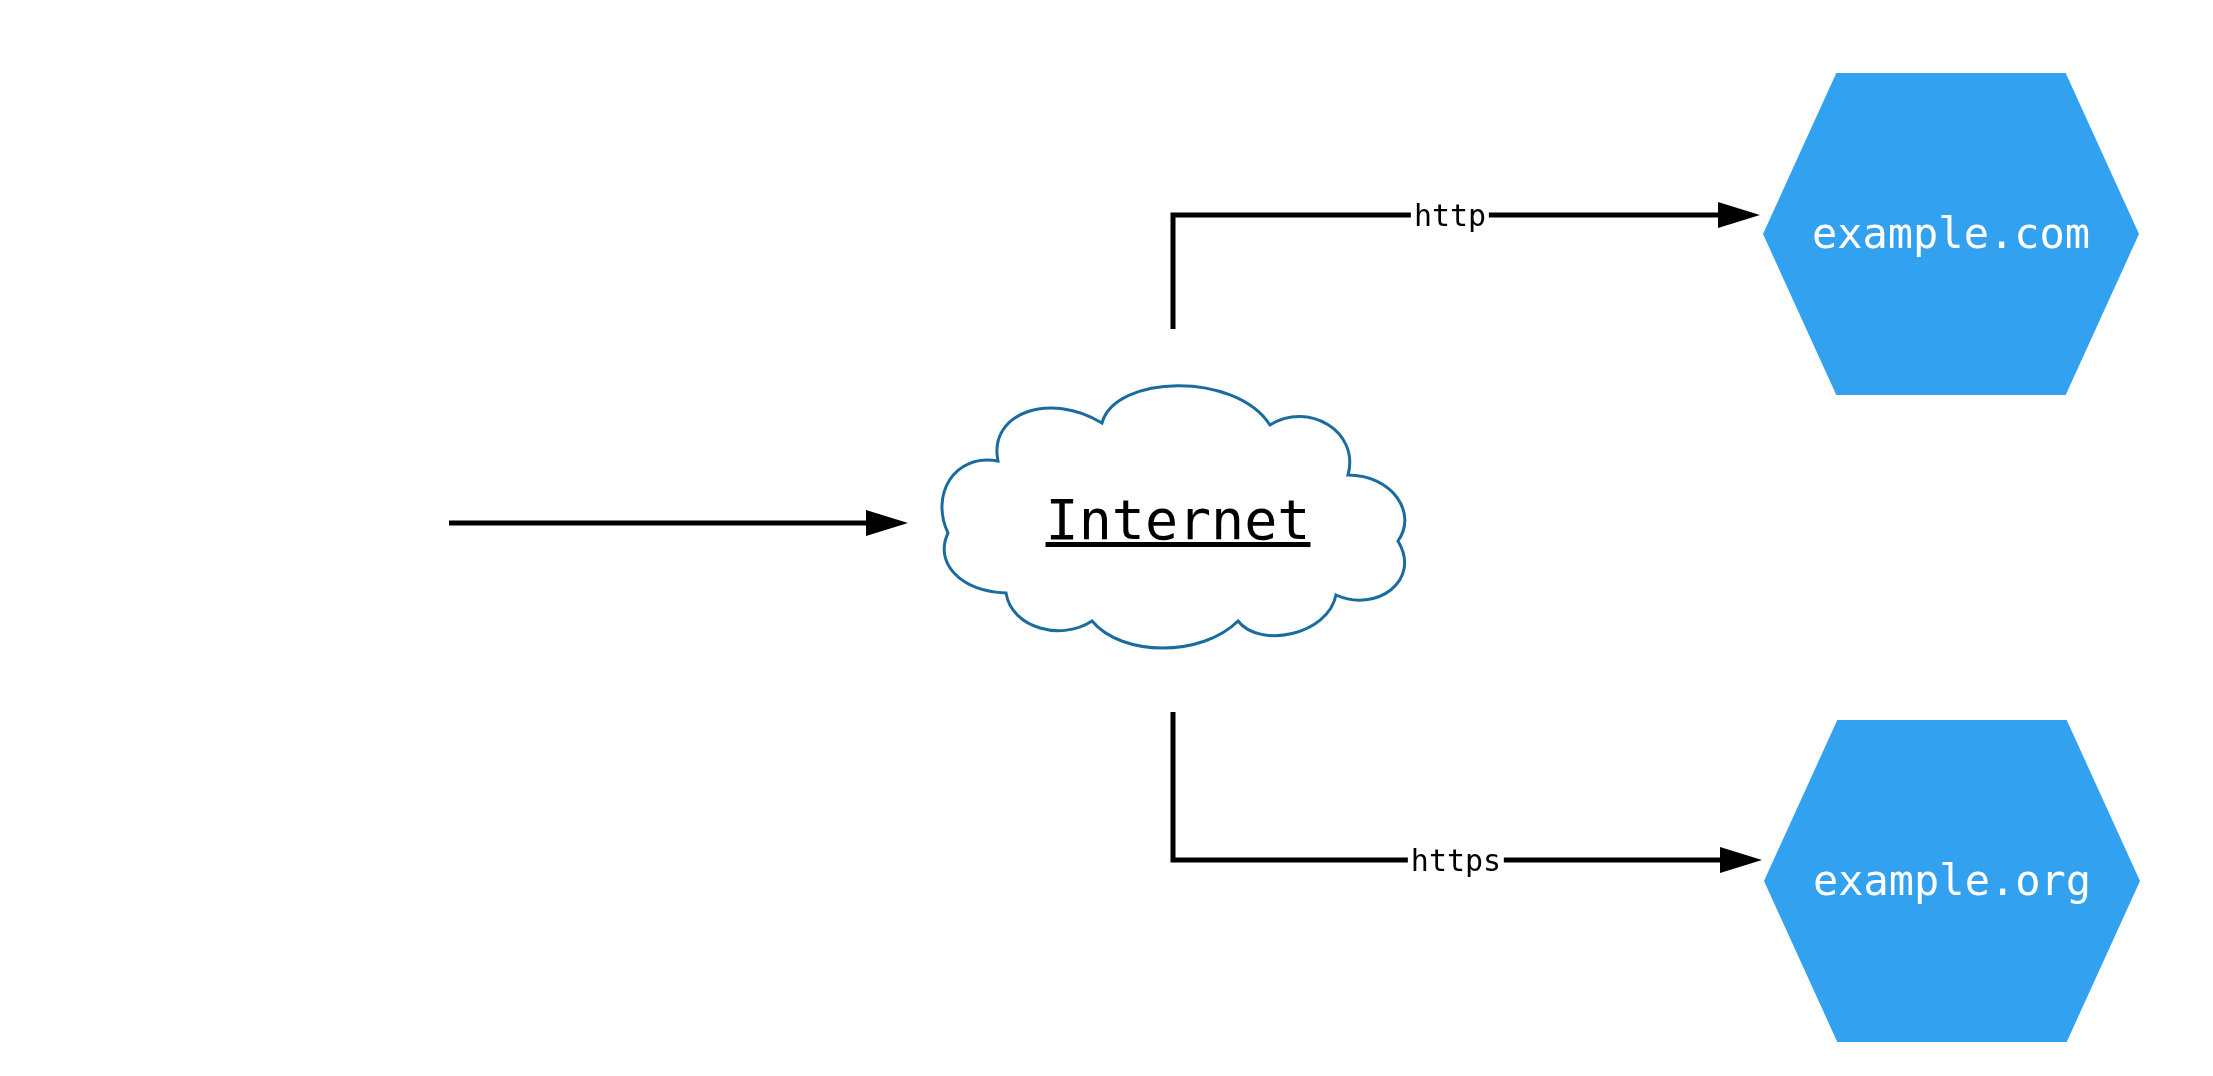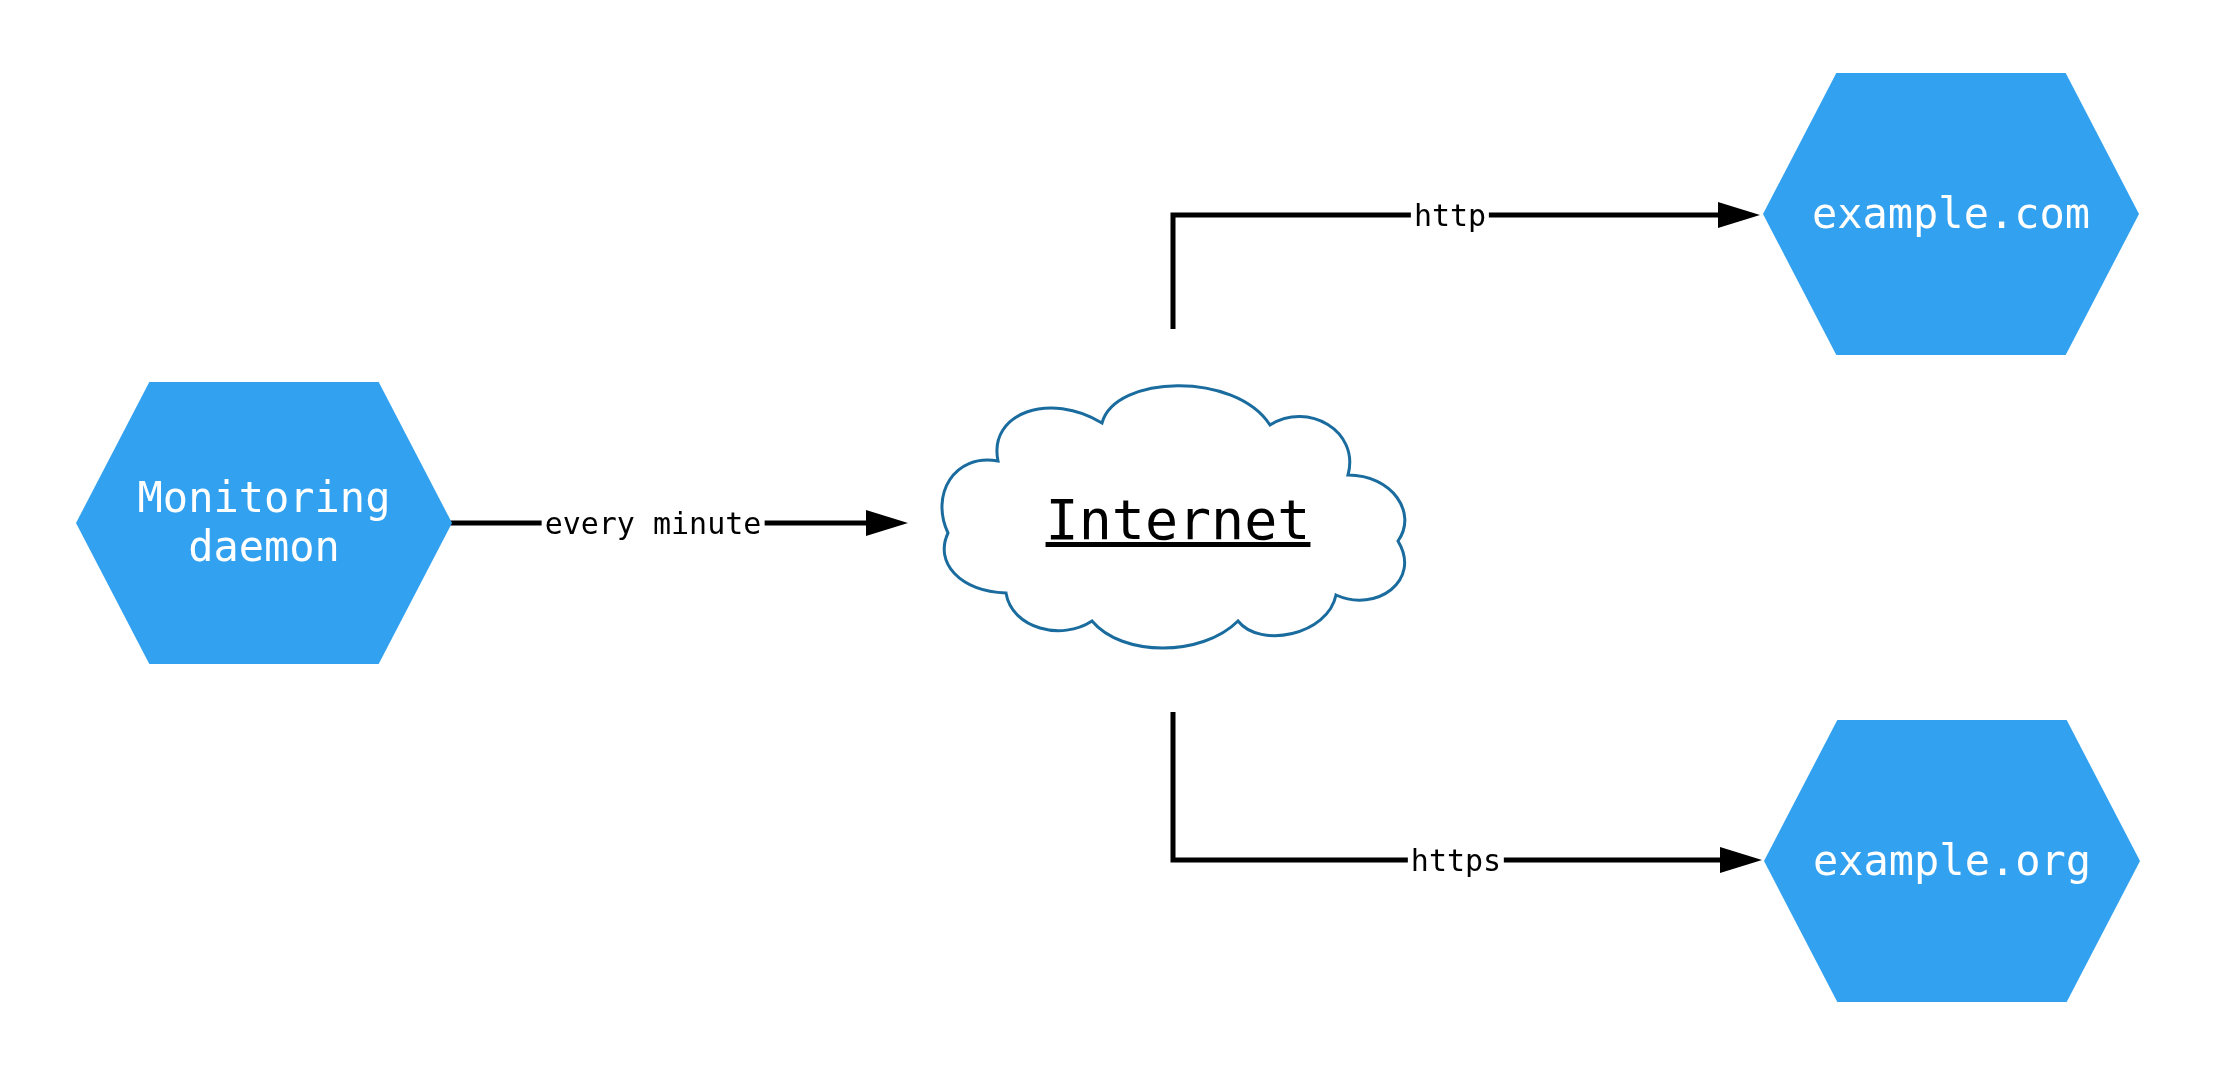--- a/index.html
+++ b/index.html
@@ -30,21 +30,21 @@
     stroke: none;
   }
   .cloud {
     fill: var(--cloud-fill, #FFFFFF);
     stroke: var(--cloud-stroke, #1A6C9E);
     stroke-width: 3;
   }
   .hex {
     position: absolute;
     width: 376px;
-    height: 282px;
+    height: 322px;
     clip-path: polygon(0% 50%, 19.5% 0%, 80.5% 0%, 100% 50%, 80.5% 100%, 19.5% 100%);
     background: var(--node-fill, #32A1F0);
     display: flex;
     align-items: center;
     justify-content: center;
   }
   .hex-label {
     color: var(--node-text, #FFFFFF);
     font-size: 42px;
     line-height: 1.16;
@@ -100,36 +100,29 @@
                C 452 92 478 130 458 158
                C 482 198 436 230 396 212
                C 388 252 320 266 298 238
                C 262 274 182 274 152 238
                C 122 258 72 246 66 210
                C 20 208 -6 180 8 150
                Z"></path>
     </g>
   </svg>
 
-  <div class="hex" style="left:76px; top:382px;">
-    <div class="hex-label">
-      <div>Monitoring</div>
-      <div>daemon</div>
-    </div>
-  </div>
 
   <div class="hex" style="left:1763px; top:73px;">
     <div class="hex-label">example.com</div>
   </div>
 
   <div class="hex" style="left:1764px; top:720px;">
     <div class="hex-label">example.org</div>
   </div>
 
   <div class="cloud-label" style="left:1178px; top:520px;">Internet</div>
 
-  <div class="edge-label" style="left:653px; top:523px;">every minute</div>
 
   <div class="edge-label" style="left:1450px; top:215px;">http</div>
 
   <div class="edge-label" style="left:1456px; top:860px;">https</div>
 
 </div>
 
 </body></html>

